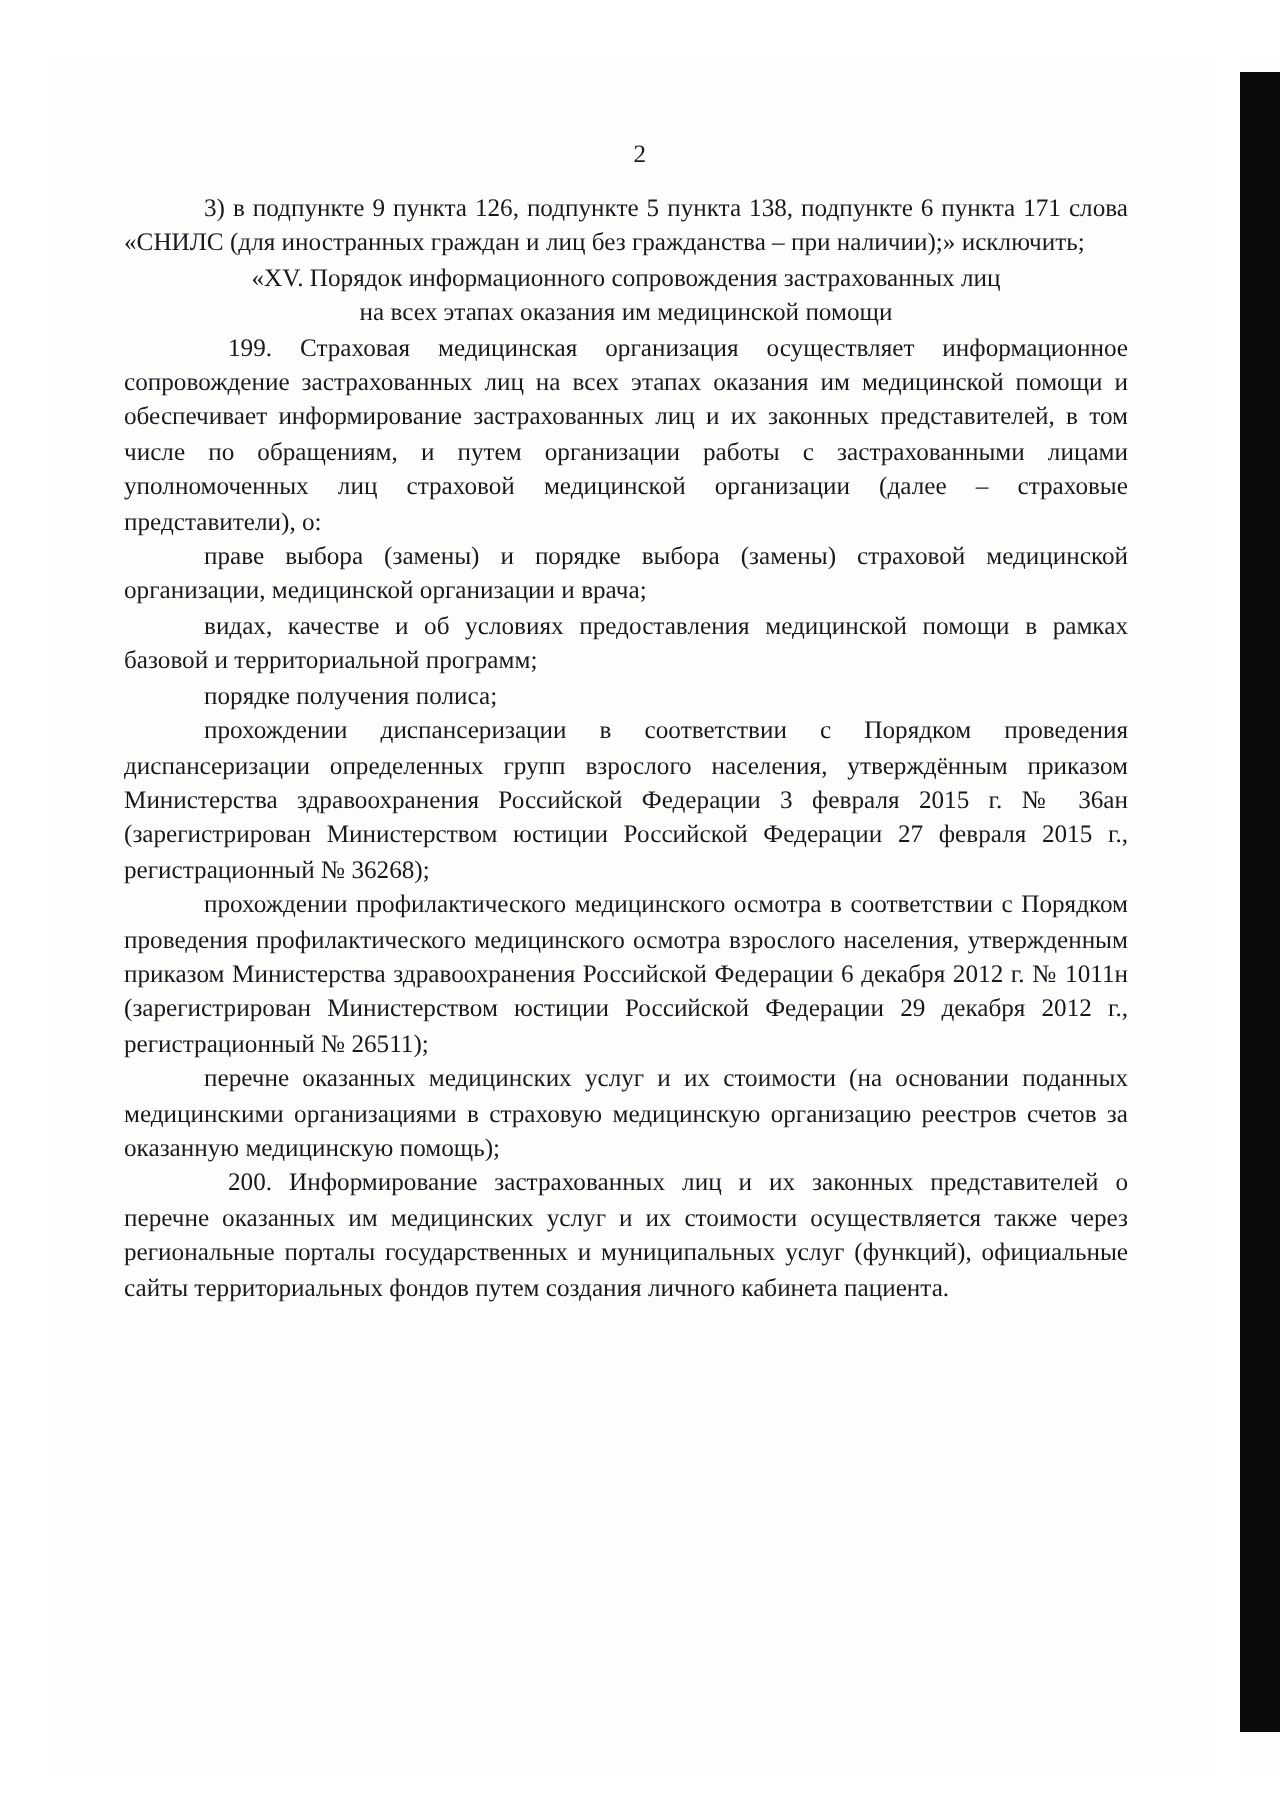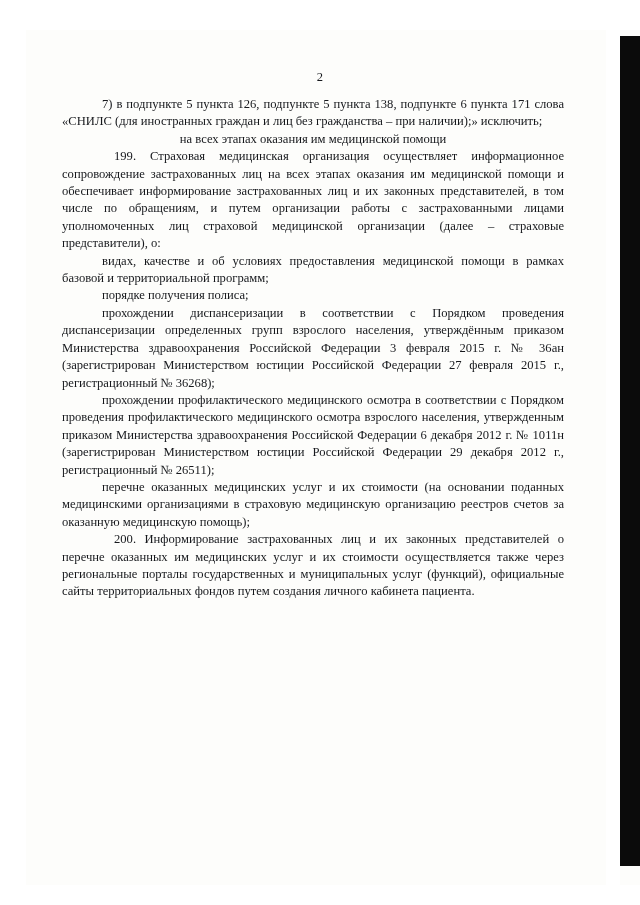--- a/index.html
+++ b/index.html
@@ -97,23 +97,25 @@
 
   <div class="scan-edge-top"></div>
   <div class="scan-edge-left"></div>
   <div class="scan-edge-right-dark"></div>
   <div class="scan-edge-right-white"></div>
   <div class="scan-edge-bottom"></div>
 
   <div class="page-number">2</div>
 
   <div class="content" id="content">
-      <p class="indent-2">7) в подпункте 5 пункта 126,  подпункте 5 пункта 138,  подпункте 6 пункта 171 слова «СНИЛС (для иностранных граждан и лиц без гражданства – при наличии);» исключить;</p>
+      <p class="indent-2">3) в подпункте 9 пункта 126,  подпункте 5 пункта 138,  подпункте 6 пункта 171 слова «СНИЛС (для иностранных граждан и лиц без гражданства – при наличии);» исключить;</p>
+      <p class="centered">«XV. Порядок информационного сопровождения застрахованных лиц</p>
       <p class="centered">на всех этапах оказания им медицинской помощи</p>
       <p class="indent-3">199.  Страховая  медицинская  организация  осуществляет  информационное сопровождение  застрахованных  лиц  на  всех  этапах  оказания  им  медицинской помощи  и  обеспечивает  информирование  застрахованных  лиц   и  их  законных представителей,  в  том  числе  по  обращениям,  и  путем  организации  работы  с застрахованными   лицами   уполномоченных   лиц   страховой   медицинской организации (далее – страховые представители), о:</p>
+      <p class="indent-2">праве выбора (замены) и порядке выбора (замены) страховой медицинской организации, медицинской организации и врача;</p>
       <p class="indent-2">видах, качестве и об условиях предоставления медицинской помощи в рамках базовой и территориальной программ;</p>
       <p class="indent-2">порядке получения полиса;</p>
       <p class="indent-2">прохождении  диспансеризации  в  соответствии  с  Порядком  проведения диспансеризации  определенных  групп  взрослого  населения,  утверждённым приказом Министерства здравоохранения Российской Федерации 3 февраля 2015 г. № 36ан   (зарегистрирован   Министерством   юстиции   Российской   Федерации 27 февраля 2015 г., регистрационный № 36268);</p>
       <p class="indent-2">прохождении  профилактического  медицинского  осмотра  в  соответствии с  Порядком  проведения  профилактического  медицинского  осмотра  взрослого населения,  утвержденным  приказом  Министерства  здравоохранения  Российской Федерации 6 декабря 2012 г. № 1011н (зарегистрирован Министерством юстиции Российской Федерации 29 декабря 2012 г., регистрационный № 26511);</p>
       <p class="indent-2">перечне оказанных медицинских услуг и их стоимости (на основании поданных медицинскими организациями в страховую медицинскую организацию реестров счетов за оказанную медицинскую помощь);</p>
       <p class="indent-3">200. Информирование застрахованных лиц и их законных представителей о перечне оказанных им медицинских услуг и их стоимости осуществляется также через  региональные  порталы  государственных  и  муниципальных  услуг  (функций), официальные  сайты  территориальных  фондов  путем  создания  личного  кабинета пациента.</p>
     </div>
 
 </div>
 

